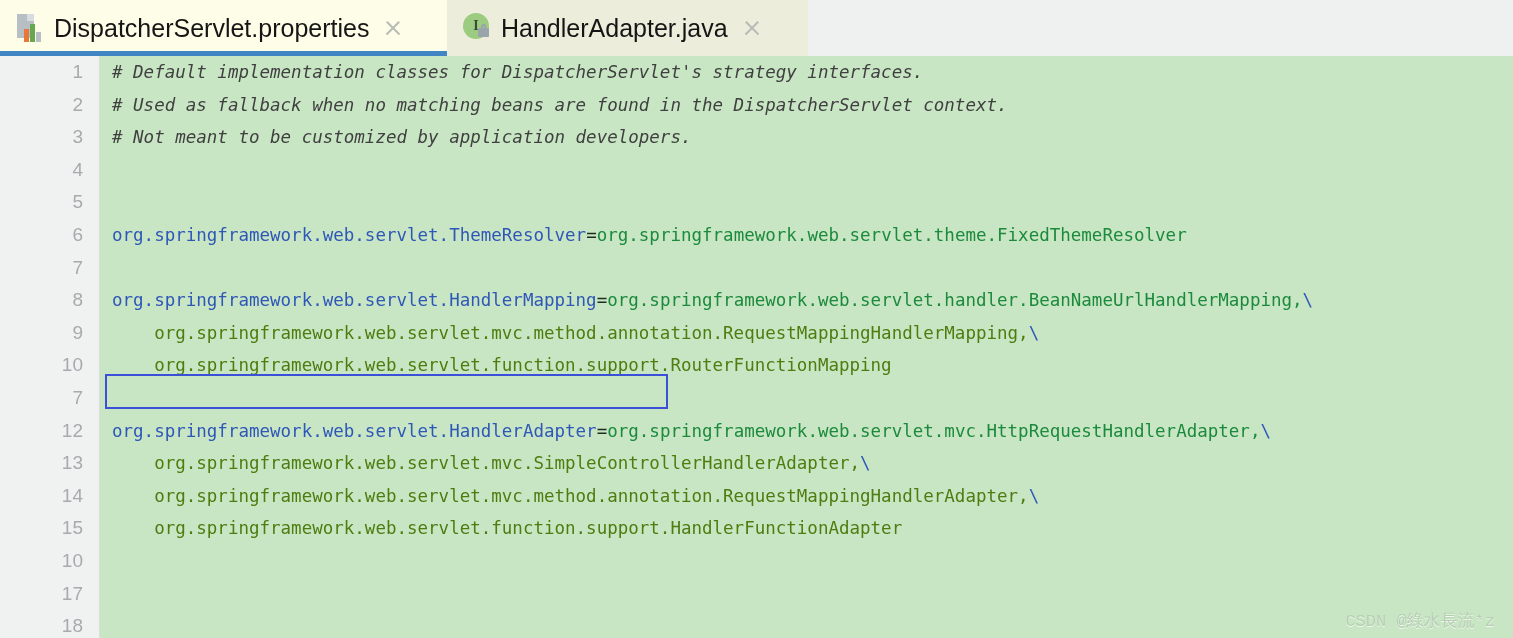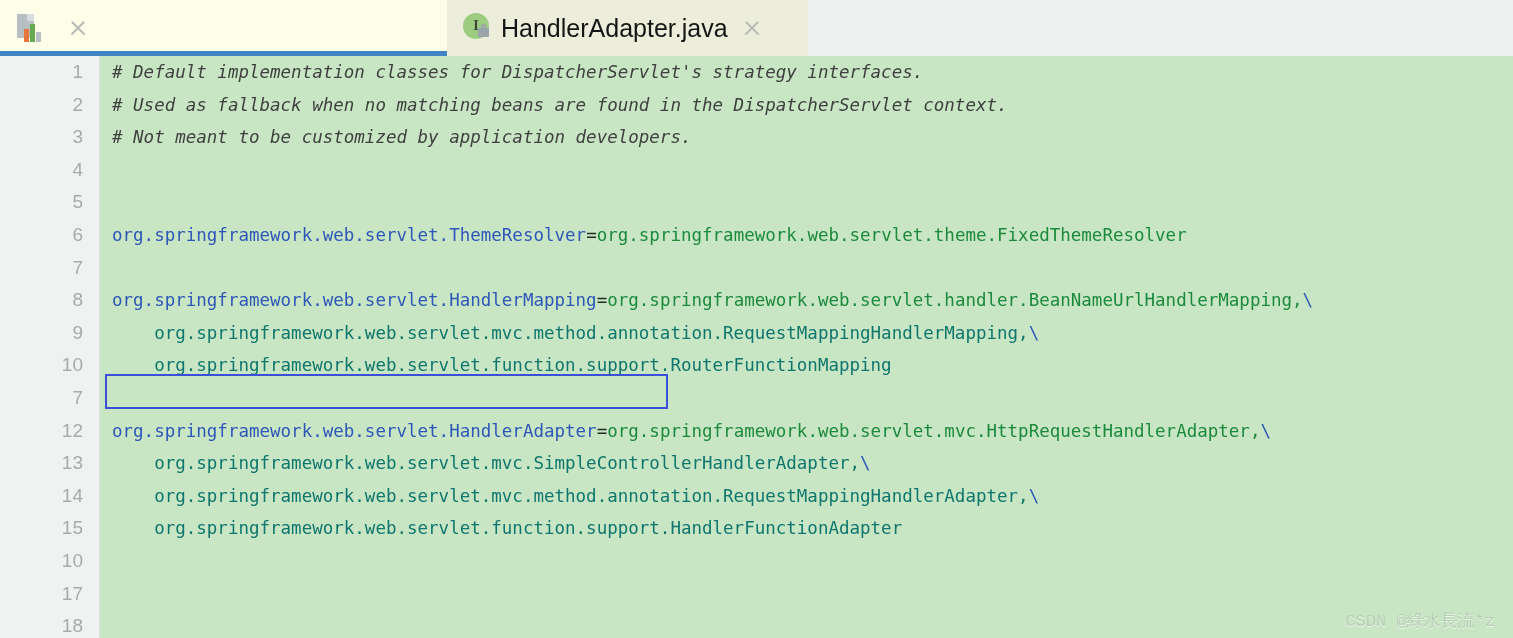--- a/index.html
+++ b/index.html
@@ -114,21 +114,21 @@
     white-space:pre;
     font-family:"DejaVu Sans Mono","Liberation Mono",monospace;
     font-size:17.5px;
     padding-left:11px;
     box-sizing:border-box;
   }
   .cmt{color:#404040;font-style:italic;}
   .key{color:#2f57b8;}
   .eq{color:#1f2b1f;}
   .val{color:#1c8a3c;}
-  .cont{color:#0f766e;}
+  .cont{color:#4d7c0f;}
   .bsl{color:#2f57b8;}
 
   
   .hlbox{
     position:absolute;
     left:105px;top:318px;width:563px;height:35px;
     border:2.5px solid #3c4fd8;
     box-sizing:border-box;
     pointer-events:none;
   }
@@ -163,20 +163,21 @@
 
   <div class="tabbar">
 
     <div class="tab active">
       <span class="tab-icon">
         <span class="ico-prop">
           <span class="sheet"></span><span class="fold"></span>
           <span class="bar1"></span><span class="bar2"></span><span class="bar3"></span>
         </span>
       </span>
+      <span class="tab-label">DispatcherServlet.properties</span>
       <span class="tab-close"></span>
     </div>
 
     <div class="tab inactive">
       <span class="tab-icon">
         <span class="ico-iface">
           <span class="circ"></span>
           <span class="letter">I</span>
           <span class="locks"></span><span class="lockb"></span>
         </span>

